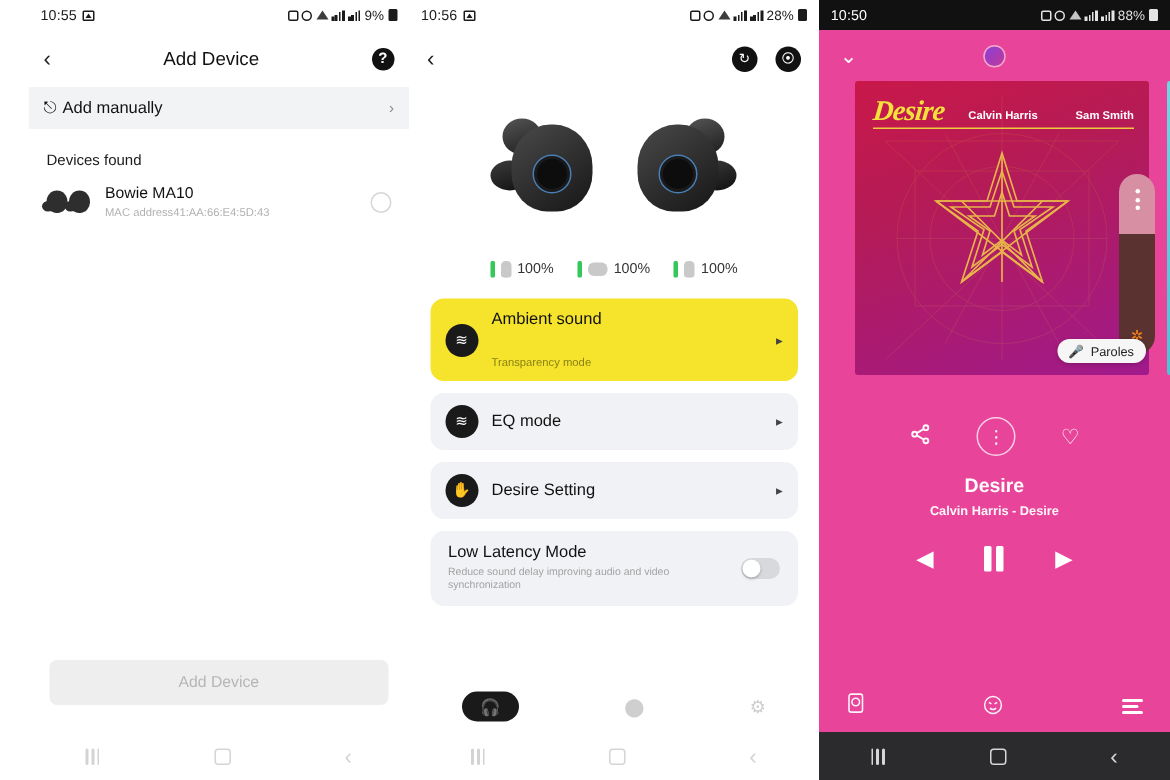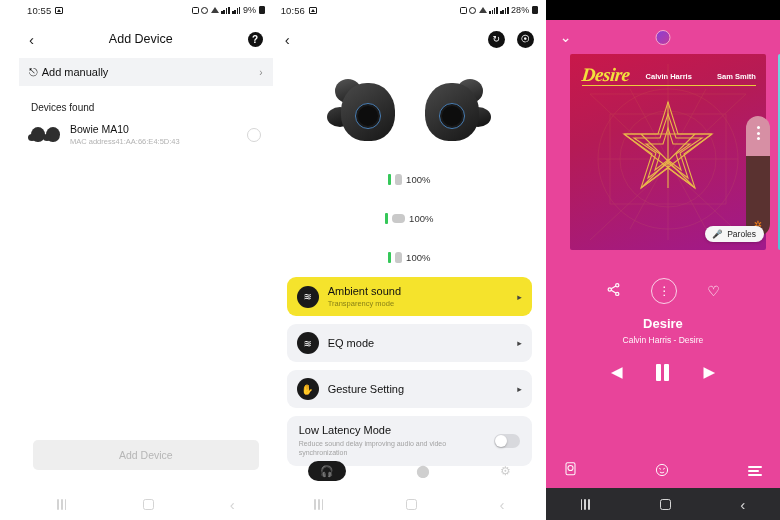--- a/index.html
+++ b/index.html
@@ -89,38 +89,38 @@
              background:linear-gradient(145deg,#4a4a4a,#161616); border-radius:48% 48% 44% 44%;}
   .bb-tip { position:absolute; width:26px;height:24px;
             background:linear-gradient(160deg,#555,#1d1d1d); border-radius:50%; top:2px;}
   .bb-wing { position:absolute; width:26px;height:20px;
              background:linear-gradient(160deg,#3c3c3c,#101010); border-radius:50%; top:30px;}
   .bb-ring { position:absolute; left:24px; top:26px; width:26px;height:26px;border-radius:50%;
              background:#0d0d0d; border:1.6px solid #4a7fb5; box-shadow:0 0 0 2px #1a1a1a inset;}
   .bl .bb-tip{ left:4px; } .bl .bb-wing{ left:-4px; }
   .br .bb-tip{ right:4px; } .br .bb-wing{ right:-4px; }
 
-  .batt-row { display:flex; align-items:center; gap:28px;
-              margin-top:6px;flex-direction:column; }
+  .batt-row { display:flex; align-items:center; justify-content:center; gap:16px;
+              margin-top:6px; }
   .batt-item { display:flex; align-items:center; gap:4px; font-size:9.5px; color:#333; }
   .batt-bar { width:3px;height:11px;background:#35c759;border-radius:1px; }
   .bud-s { width:7px;height:11px;background:#c9c9c9;border-radius:3px 3px 2px 2px; position:relative;}
   .bud-s:after{content:"";position:absolute;left:1.7px;top:6px;width:3.4px;height:5px;
                background:#c9c9c9;border-radius:0 0 2px 2px;}
   .case-s { width:13px;height:9px;background:#c9c9c9;border-radius:4px;}
 
   .cards { margin-top:14px; padding:0 14px; display:flex; flex-direction:column; gap:8px; }
   .card { border-radius:9px; background:#f1f2f5; display:flex; align-items:center;
           padding:8px 10px; gap:9px; min-height:38px; }
   .card.accent { background:#f5e32c; }
   .c-ico { width:22px;height:22px;border-radius:50%;background:#1a1a1a;color:#fff;flex:none;
            display:flex;align-items:center;justify-content:center;font-size:10px;}
   .c-txt { flex:1; }
   .c-title { font-size:11px; color:#111; }
-  .c-sub { font-size:7.5px; color:#8d8d8d; margin-top:2px; }
+  .c-sub { font-size:7.5px; color:#8d8d8d; margin-top:18px; }
   .card.accent .c-sub { color:#8a8216; }
   .c-chev { font-size:9px; color:#444; }
 
   .card.toggle-card { padding:8px 12px; }
   .tc-txt { flex:1; }
   .tc-title { font-size:11px; color:#111; }
   .tc-sub { font-size:7px; color:#a3a3a3; margin-top:3px; line-height:1.35; max-width:150px;}
   .switch { width:26px;height:14px;border-radius:8px;background:#d8d9dd;position:relative;flex:none;}
   .switch:after{content:"";position:absolute;width:12px;height:12px;border-radius:50%;
                 background:#fff;top:1px;left:1px;box-shadow:0 1px 2px rgba(0,0,0,.25);}
@@ -179,21 +179,21 @@
   .seek { margin:14px 18px 0; }
   .seek-times { display:flex; justify-content:space-between; font-size:7.5px; color:#fff; opacity:.95;}
   .seek-bar { margin-top:5px; height:2px; background:rgba(255,255,255,.45); border-radius:2px;
               position:relative; }
   .seek-fill { position:absolute; left:0; top:0; bottom:0; width:30%; background:#fff; border-radius:2px;}
   .seek-knob { position:absolute; left:30%; top:50%; transform:translate(-50%,-50%);
                width:9px;height:9px;border-radius:50%;background:#fff;}
 
   .track { text-align:center; margin-top:12px; color:#fff; }
   .track-title { font-size:13px; font-weight:bold; }
-  .track-sub { font-size:8.5px; margin-top:4px; opacity:.95; }
+  .track-sub { font-size:8.5px; margin-top:4px; opacity:.95;font-weight:bold; }
 
   .transport { display:flex; align-items:center; justify-content:center; gap:34px;
                margin-top:18px; color:#fff; }
   .tr-ico { font-size:15px; }
   .pause { display:flex; gap:3px; }
   .pause i { width:5px;height:17px;background:#fff;display:block;border-radius:1px;}
 
   .p3-bottom { position:absolute; left:0; right:0; bottom:0; height:34px;
                display:flex; align-items:center; justify-content:space-between;
                padding:0 18px; color:#fff; }
@@ -360,21 +360,21 @@
         <span class="c-ico">≋</span>
         <span class="c-txt">
           <div class="c-title">EQ mode</div>
         </span>
         <span class="c-chev">▸</span>
       </div>
 
       <div class="card">
         <span class="c-ico">✋</span>
         <span class="c-txt">
-          <div class="c-title">Gesture Setting</div>
+          <div class="c-title">Desire Setting</div>
         </span>
         <span class="c-chev">▸</span>
       </div>
 
       <div class="card toggle-card">
         <span class="tc-txt">
           <div class="tc-title">Low Latency Mode</div>
           <div class="tc-sub">Reduce sound delay improving audio and video synchronization</div>
         </span>
         <span class="switch"></span>
@@ -393,20 +393,44 @@
           <i></i>
           <i></i>
         </span>
       <span class="nv nv-sq"></span>
       <span class="nv nv-back">‹</span>
     </div>
   </div>
 
   <div class="panel p3">
 
+    <div class="statusbar" style="background:#111;color:#fff">
+      <div class="sb-left">
+        <span>10:50</span>
+      </div>
+      <div class="sb-right" style="filter:invert(1)">
+        <span class="alarm-ico"></span>
+        <span class="gear-ico-s"></span>
+        <span class="wifi-ico"></span>
+        <span class="bars">
+            <i></i>
+            <i></i>
+            <i></i>
+            <i></i>
+          </span>
+        <span class="bars">
+            <i></i>
+            <i></i>
+            <i></i>
+            <i></i>
+          </span>
+        <span style="color:#111">88%</span>
+        <span class="batt"></span>
+      </div>
+    </div>
 
     <div class="p3-body">
 
       <div class="p3-top">
         <span class="chev-d">⌄</span>
         <span class="dot-badge"></span>
         <span></span>
       </div>
 
       <div class="art-wrap">

